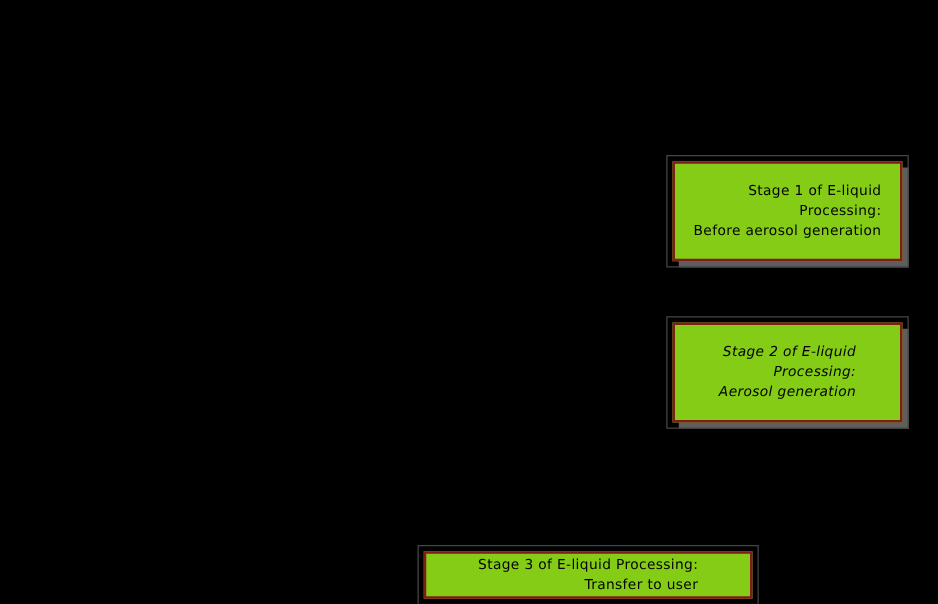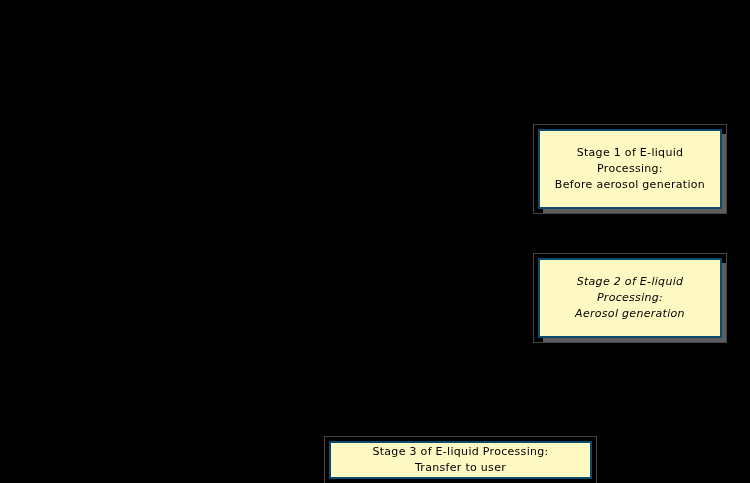--- a/index.html
+++ b/index.html
@@ -13,40 +13,40 @@
   .canvas {
     position: relative;
     width: 750px;
     height: 483px;
     background: #000000;
     font-family: "DejaVu Sans", "Liberation Sans", sans-serif;
   }
   .node {
     position: absolute;
     box-sizing: border-box;
-    background: #fef9c3;
-    border: 2px solid #0c4a6e;
+    background: #84cc16;
+    border: 2px solid #7f1d1d;
     outline: 1px solid #454545;
     outline-offset: 4px;
     color: #000000;
     font-size: 11px;
     line-height: 16px;
     letter-spacing: 0.3px;
-    text-align: center;
+    text-align: right;
     white-space: pre-line;
     display: flex;
     align-items: center;
     justify-content: center;
   }
   .node.shadowed {
     box-shadow: 5px 5px 0 0 #5e5e5e;
   }
   .node-stage-1 { left: 538px; top: 129px; width: 184px; height: 80px; }
   .node-stage-2 { left: 538px; top: 258px; width: 184px; height: 80px; font-style: italic; }
-  .node-stage-3 { left: 329px; top: 441px; width: 263px; height: 38px; }
+  .node-stage-3 { left: 339px; top: 441px; width: 263px; height: 38px; }
 </style>
 </head>
 <body>
 
 <div class="canvas">
   <div class="node shadowed node-stage-1">Stage 1 of E-liquid
 Processing:
 Before aerosol generation</div>
 
   <div class="node shadowed node-stage-2">Stage 2 of E-liquid

